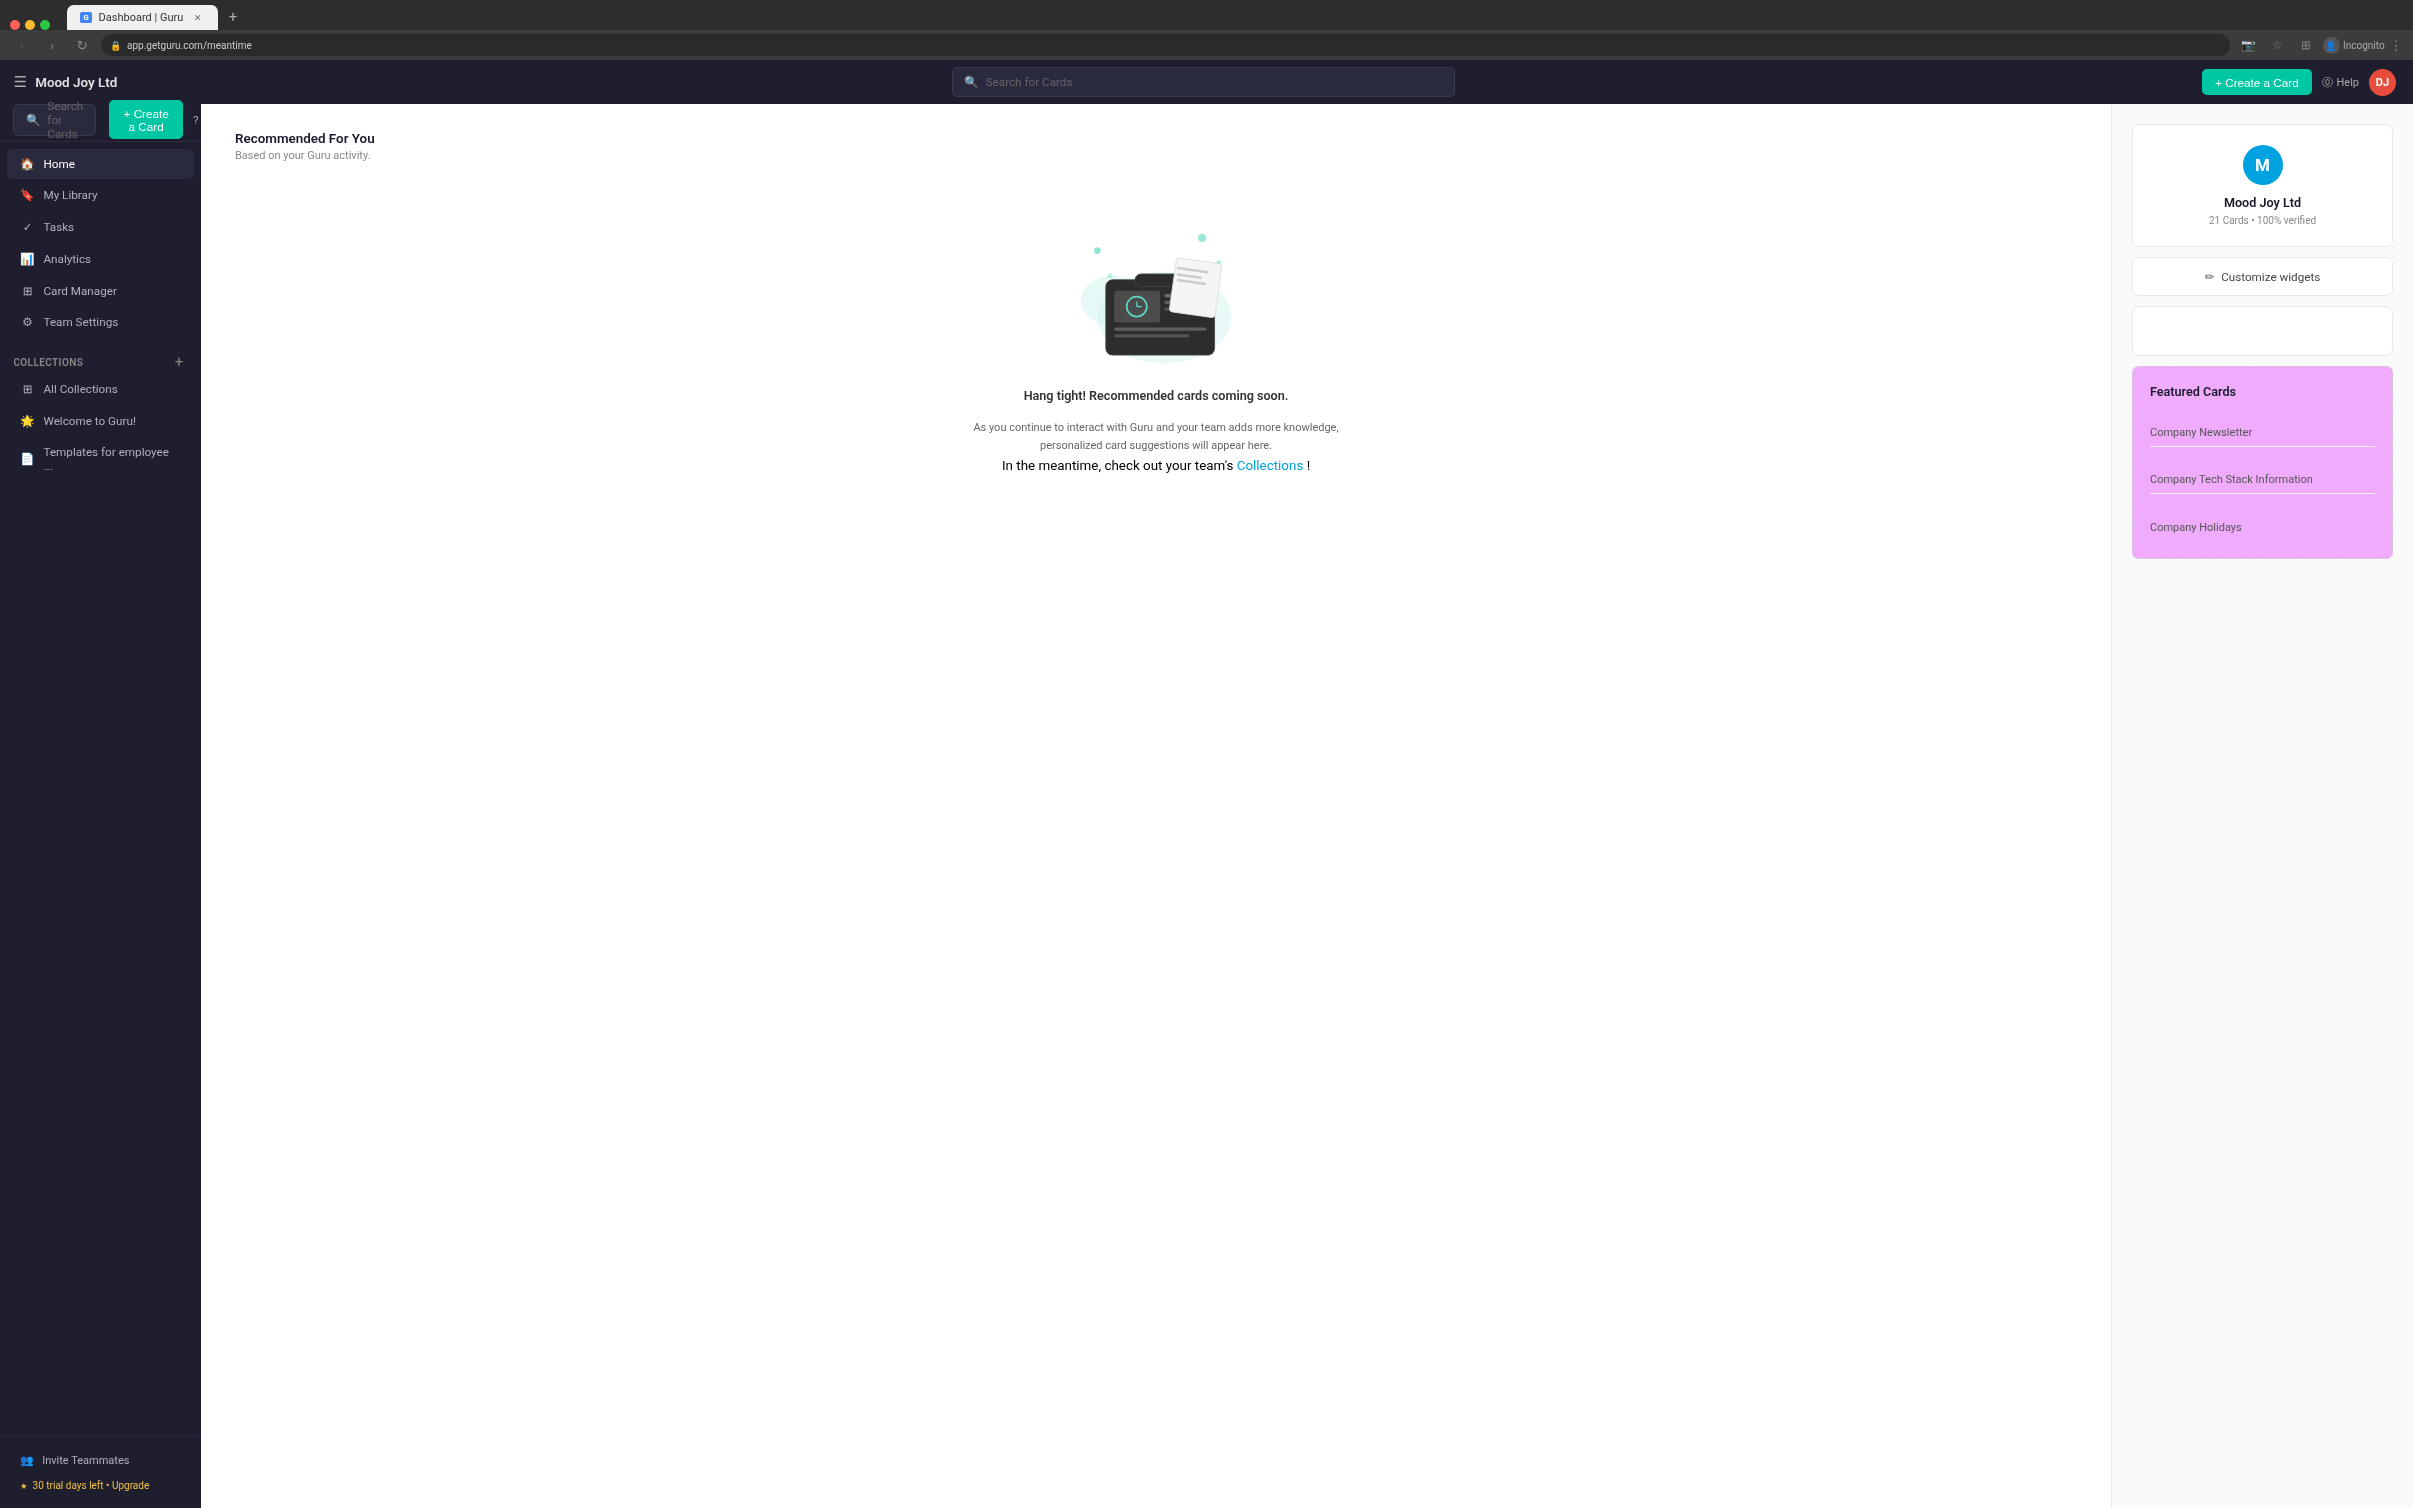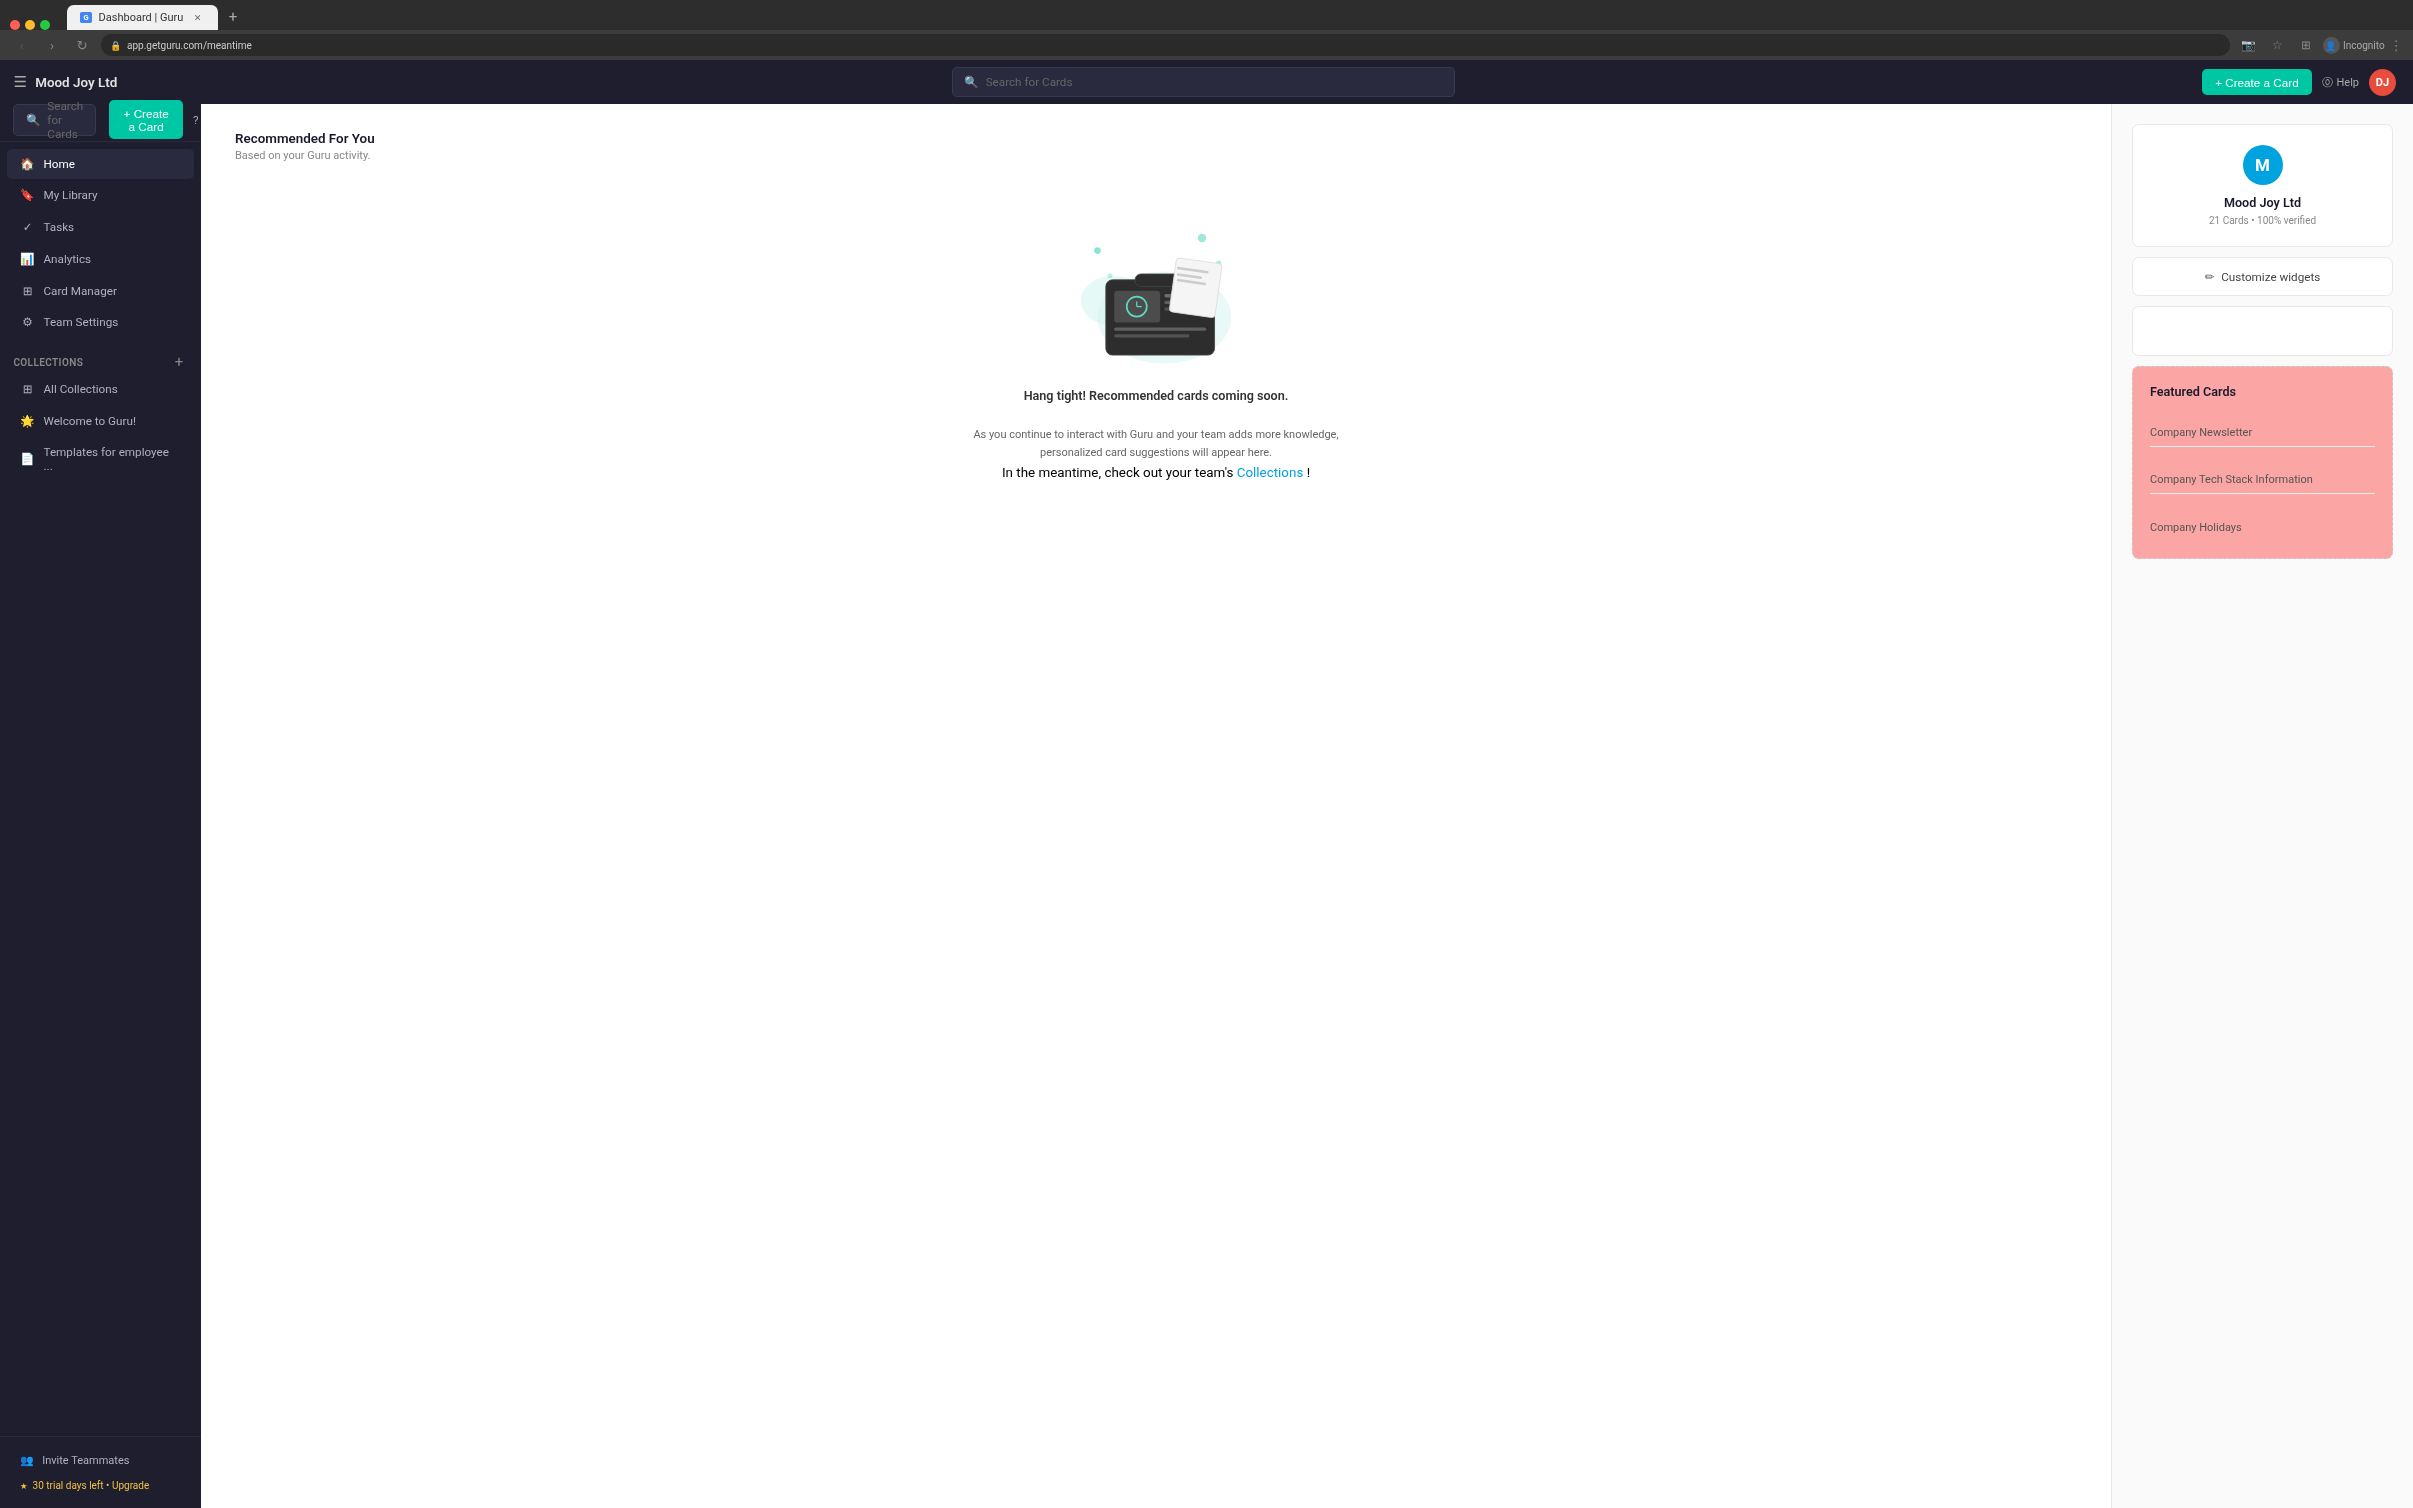--- a/index.html
+++ b/index.html
@@ -63,36 +63,36 @@
 
     .section-title { font-size: 13.4px; font-weight: 600; color: #1a1a2e; margin-bottom: 3.4px; }
     .section-subtitle { font-size: 11px; color: #888; margin-bottom: 4px; }
 
     
     .illustration-area { display: flex; flex-direction: column; align-items: center; padding: 34px 17px 27px; }
     .illustration { width: 184px; height: 168px; position: relative; margin-bottom: 20px; }
 
     
     .empty-state-text { text-align: center; max-width: 402px; }
-    .empty-state-title { font-size: 12.6px; font-weight: 600; color: #333; margin-bottom: 23px; }
+    .empty-state-title { font-size: 12.6px; font-weight: 600; color: #333; margin-bottom: 16px; }
     .empty-state-body { font-size: 11px; color: #666; line-height: 1.6; margin-bottom: 3px; }
     .collections-link { color: #00a3e0; text-decoration: none; }
 
     
     .org-widget { background: white; border: 0.8px solid #e8e8e8; border-radius: 6.7px; padding: 20px; text-align: center; margin-bottom: 10px; }
     .org-avatar { width: 40px; height: 40px; border-radius: 50%; background: #00a3e0; display: flex; align-items: center; justify-content: center; color: white; font-size: 17px; font-weight: bold; margin: 0 auto 10px; }
     .org-name { font-size: 12.6px; font-weight: 600; color: #1a1a2e; }
     .org-meta { font-size: 10px; color: #888; margin-top: 5px; }
 
     .customize-widget { background: white; border: 0.8px solid #e8e8e8; border-radius: 6.7px; padding: 11.7px 17px; display: flex; align-items: center; justify-content: center; gap: 6.7px; cursor: pointer; margin-bottom: 10px; color: #444; font-size: 11.7px; }
     .pencil-icon { color: #666; }
 
     .empty-widget { background: white; border: 0.8px solid #e8e8e8; border-radius: 6.7px; padding: 17px; margin-bottom: 10px; min-height: 50px; }
 
-    .featured-widget { background: #fca5a5; border: 0.8px dashed #d0d0d0; border-radius: 6.7px; padding: 17px; }
+    .featured-widget { background: #f0abfc; border: 0.8px dashed #d0d0d0; border-radius: 6.7px; padding: 17px; }
     .featured-title { font-size: 12.6px; font-weight: 600; color: #1a1a2e; margin-bottom: 11.7px; }
     .featured-item { padding: 6.7px 0; font-size: 11px; color: #555; cursor: pointer; border-bottom: 0.8px solid #f0f0f0; margin-top: 20px; }
     .featured-item:last-child { border-bottom: none; }
 
     
     .traffic-lights { display: flex; gap: 5px; align-items: center; }
     .tl { width: 10px; height: 10px; border-radius: 50%; }
     .tl-red { background: #ff5f57; }
     .tl-yellow { background: #febc2e; }
     .tl-green { background: #28c840; }

